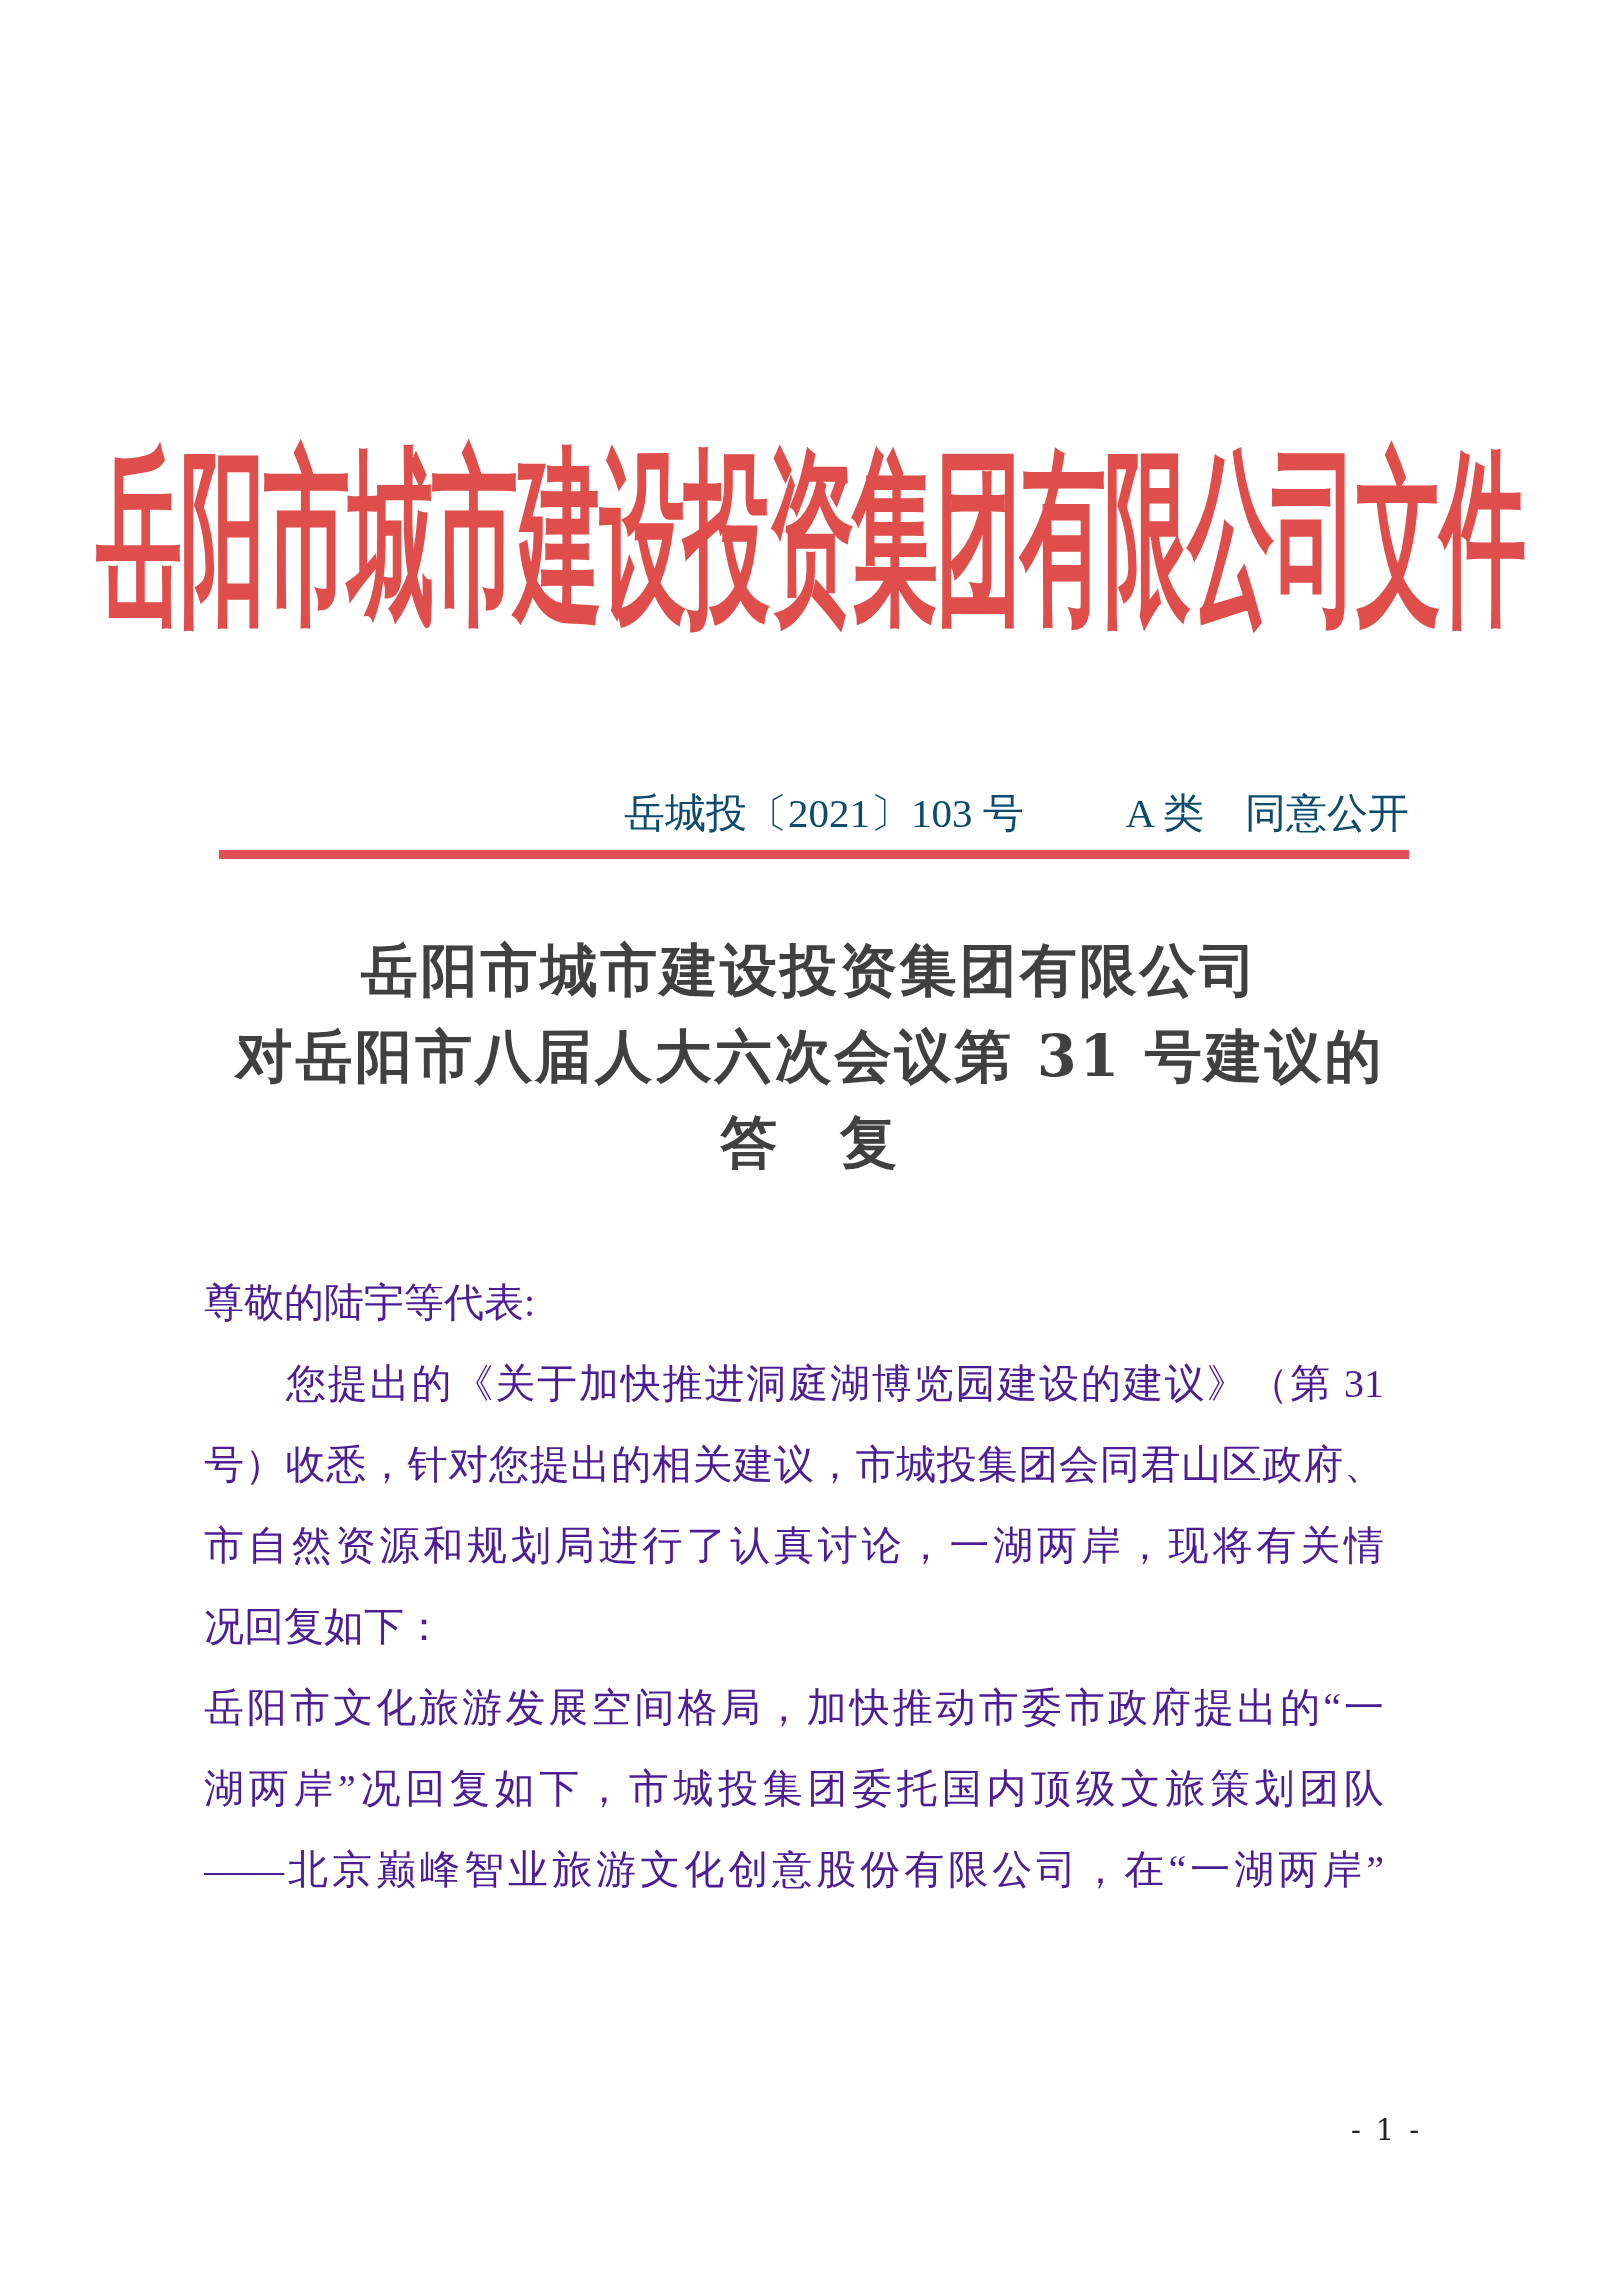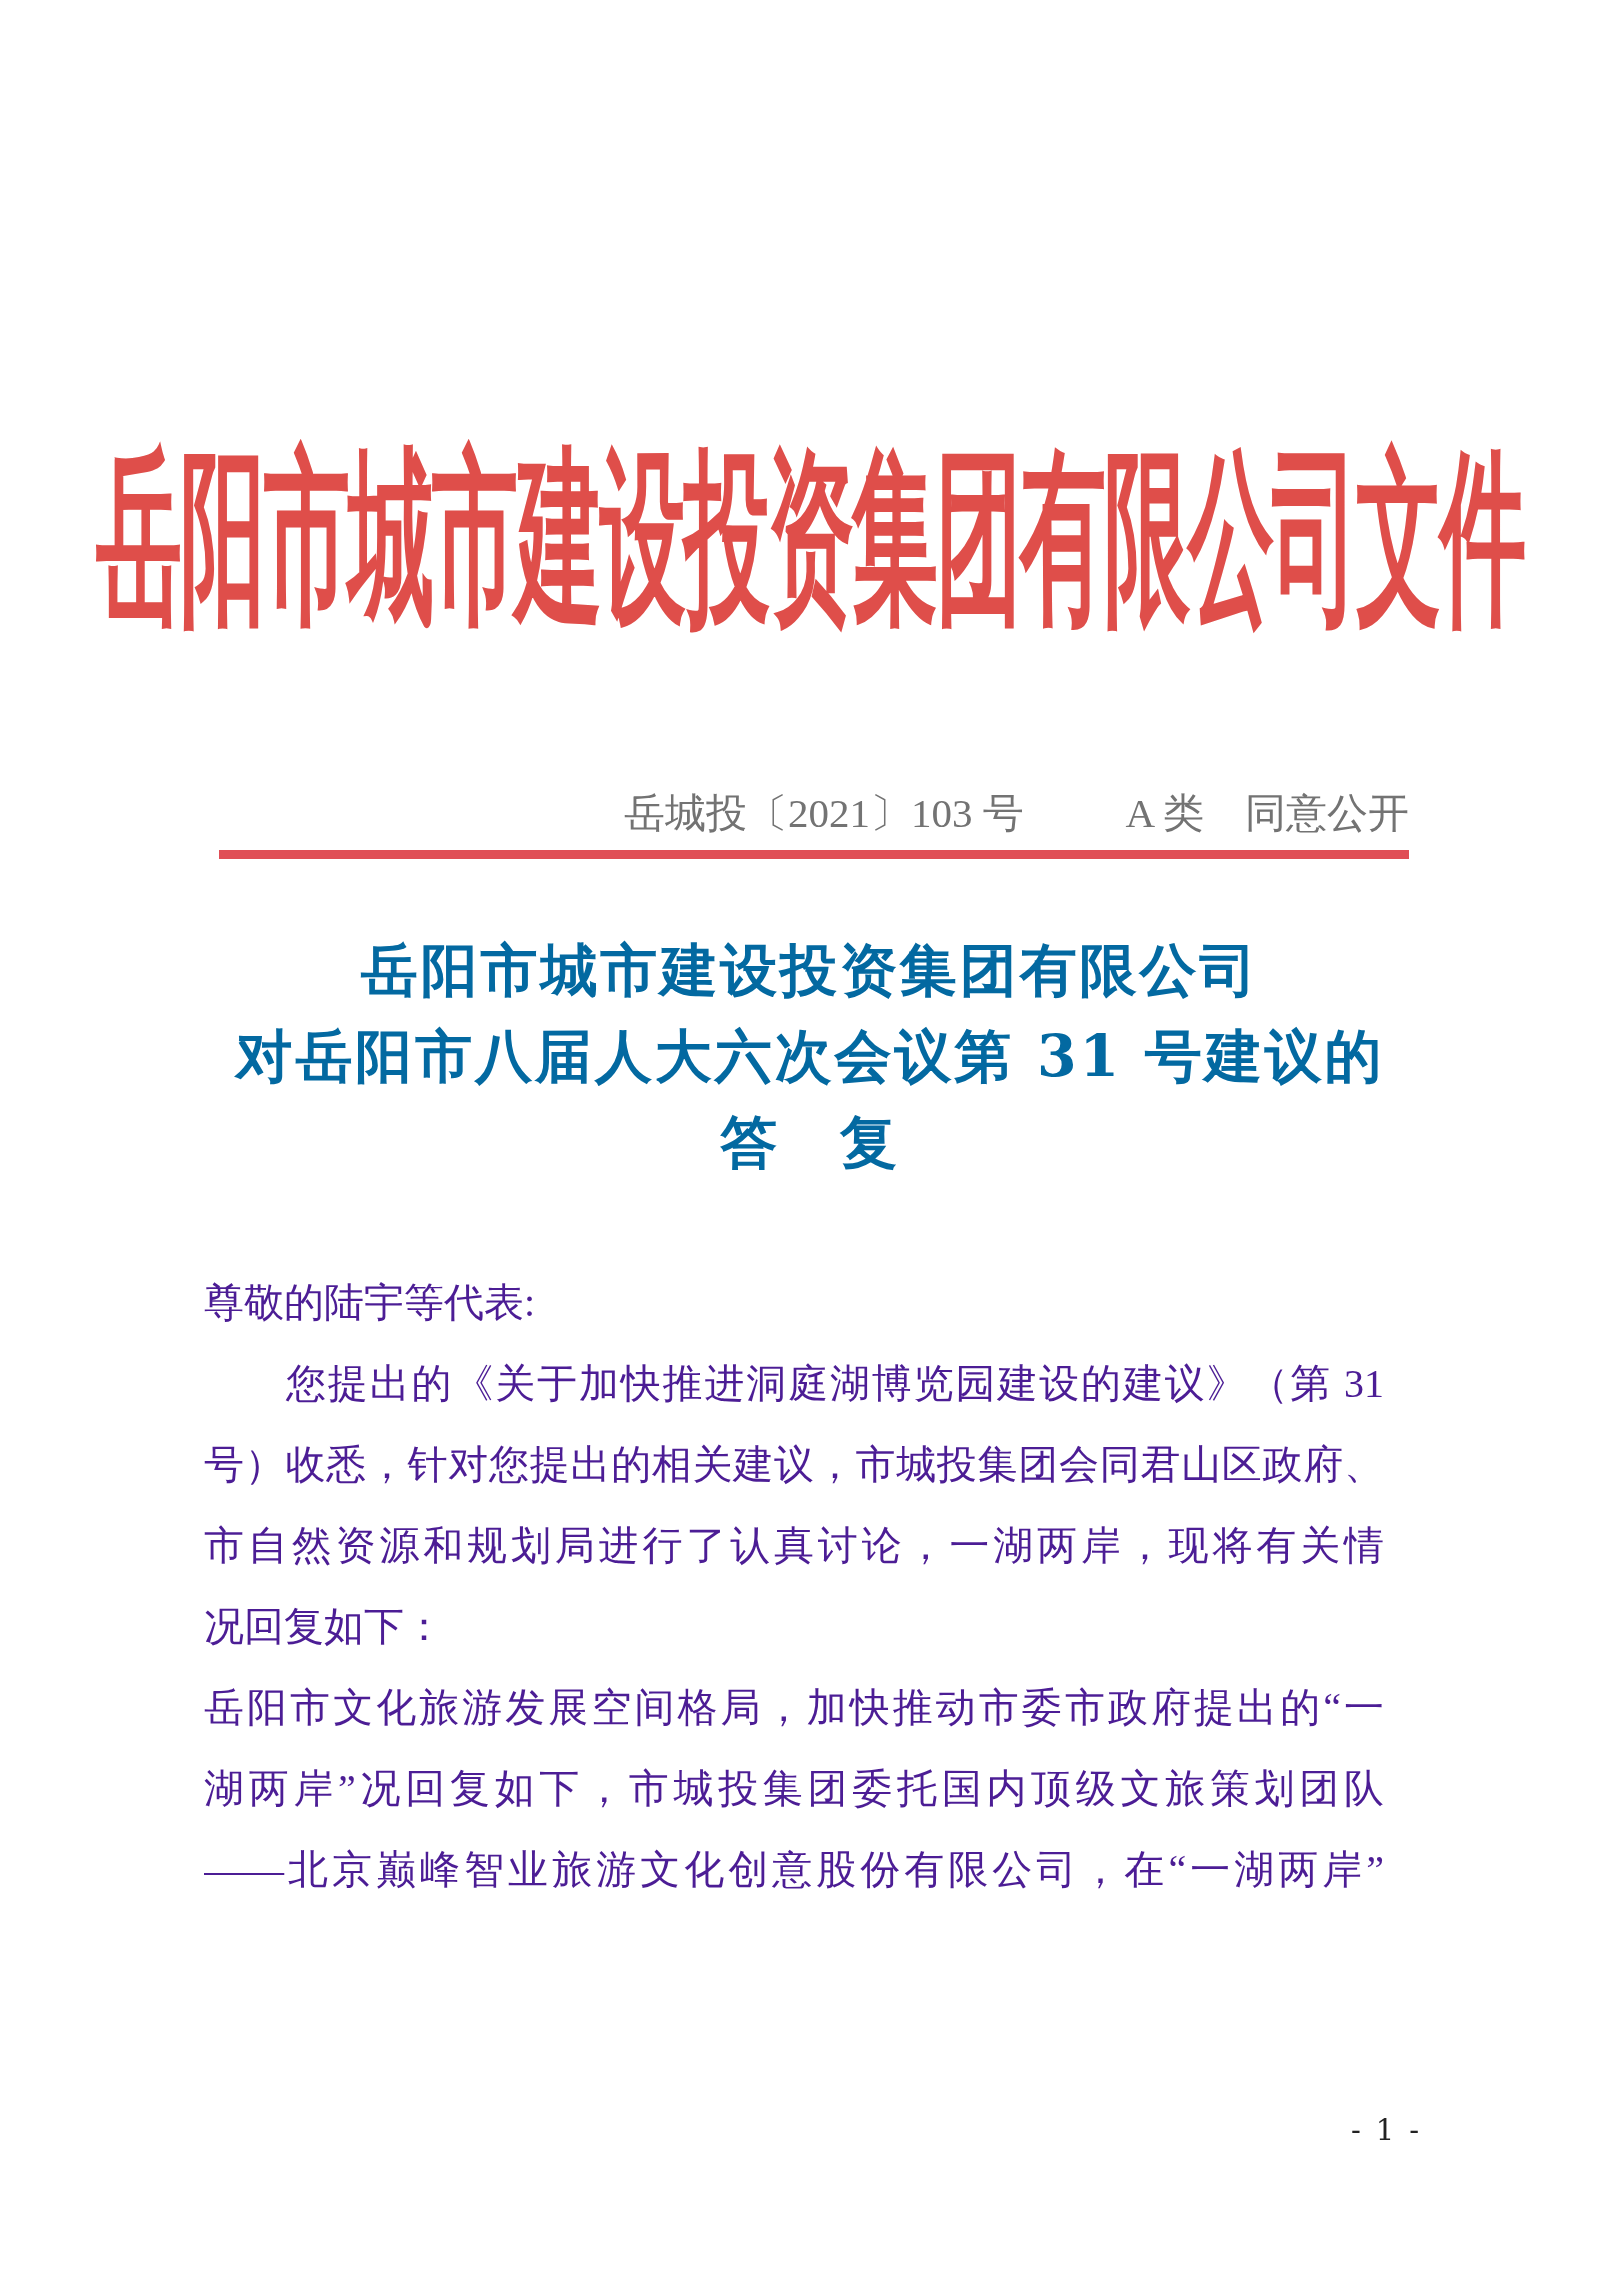--- a/index.html
+++ b/index.html
@@ -33,21 +33,21 @@
 
   
   .docmeta {
     position: absolute;
     top: 786px;
     left: 219px;
     width: 1190px;
     height: 55px;
     font-size: 41px;
     line-height: 55px;
-    color: #737373;
+    color: #0c4a6e;
   }
   .docnum {
     position: absolute;
     left: 50%;
     transform: translateX(calc(-50% + 9.8px));
     white-space: nowrap;
   }
   .docclass {
     position: absolute;
     right: 0;
@@ -68,21 +68,21 @@
   .title {
     position: absolute;
     top: 927px;
     left: 0;
     width: 100%;
     text-align: center;
     font-size: 57px;
     line-height: 86px;
     font-weight: bold;
     letter-spacing: 2.9px;
-    color: #0369a1;
+    color: #404040;
     font-family: "DejaVu Serif", "Liberation Serif", serif;
   }
 
   
   .bodytext {
     position: absolute;
     top: 1262px;
     left: 204px;
     width: 1180px;
     font-size: 40px;

